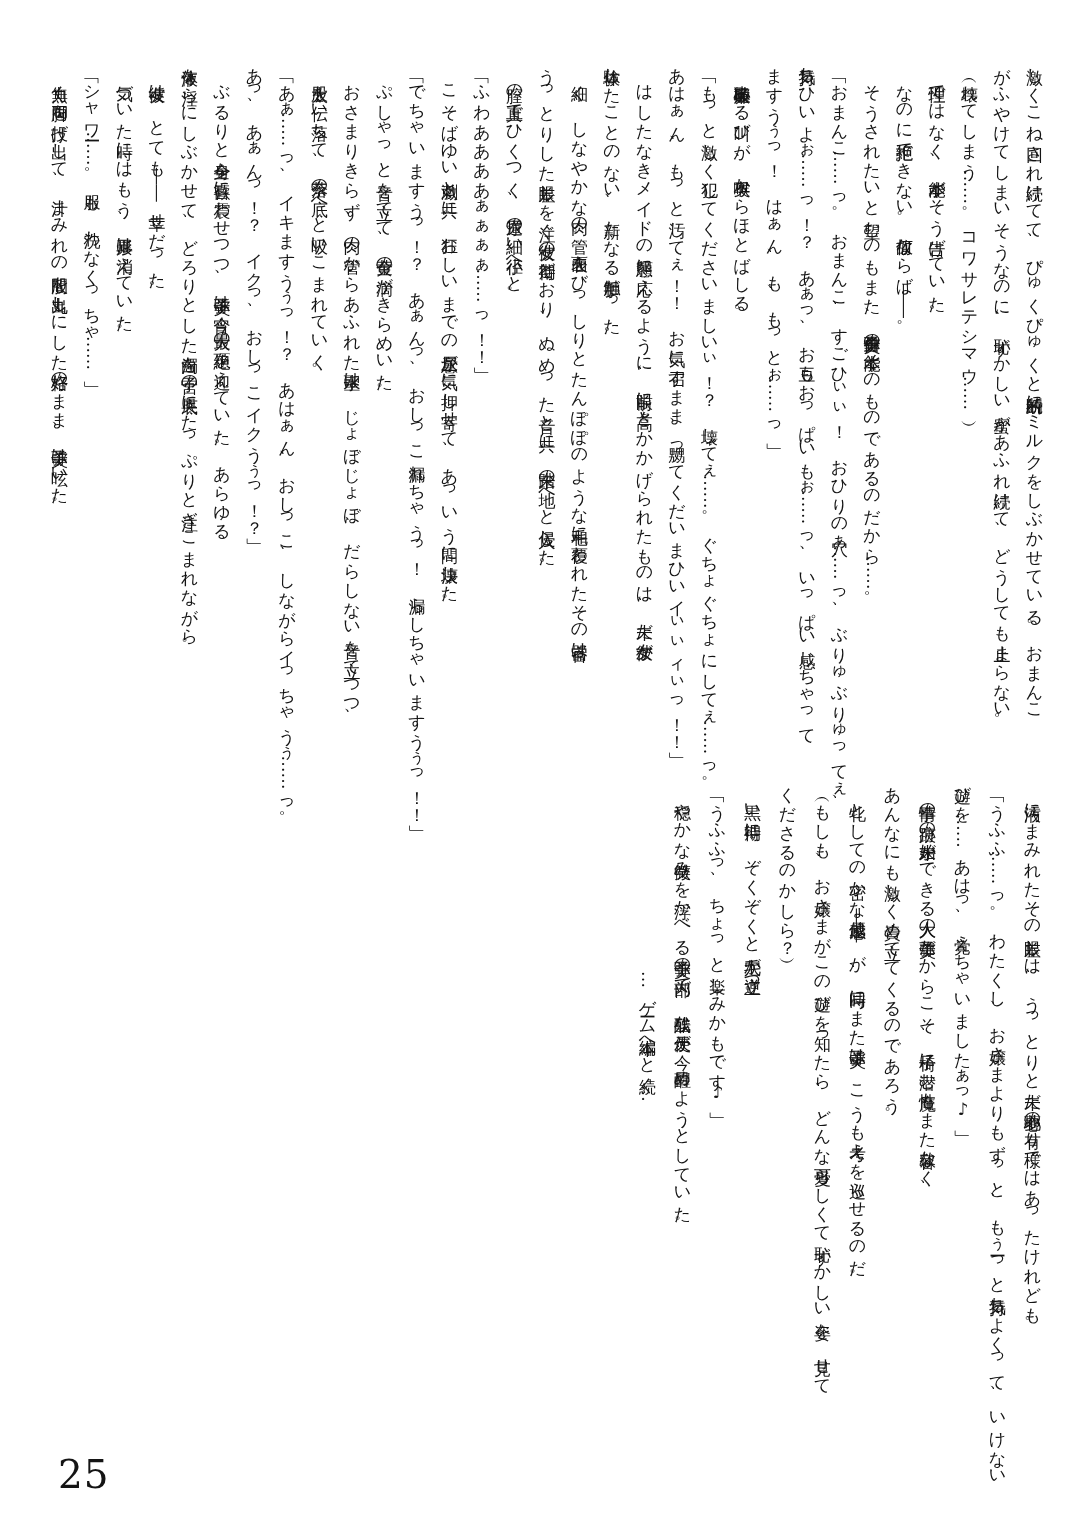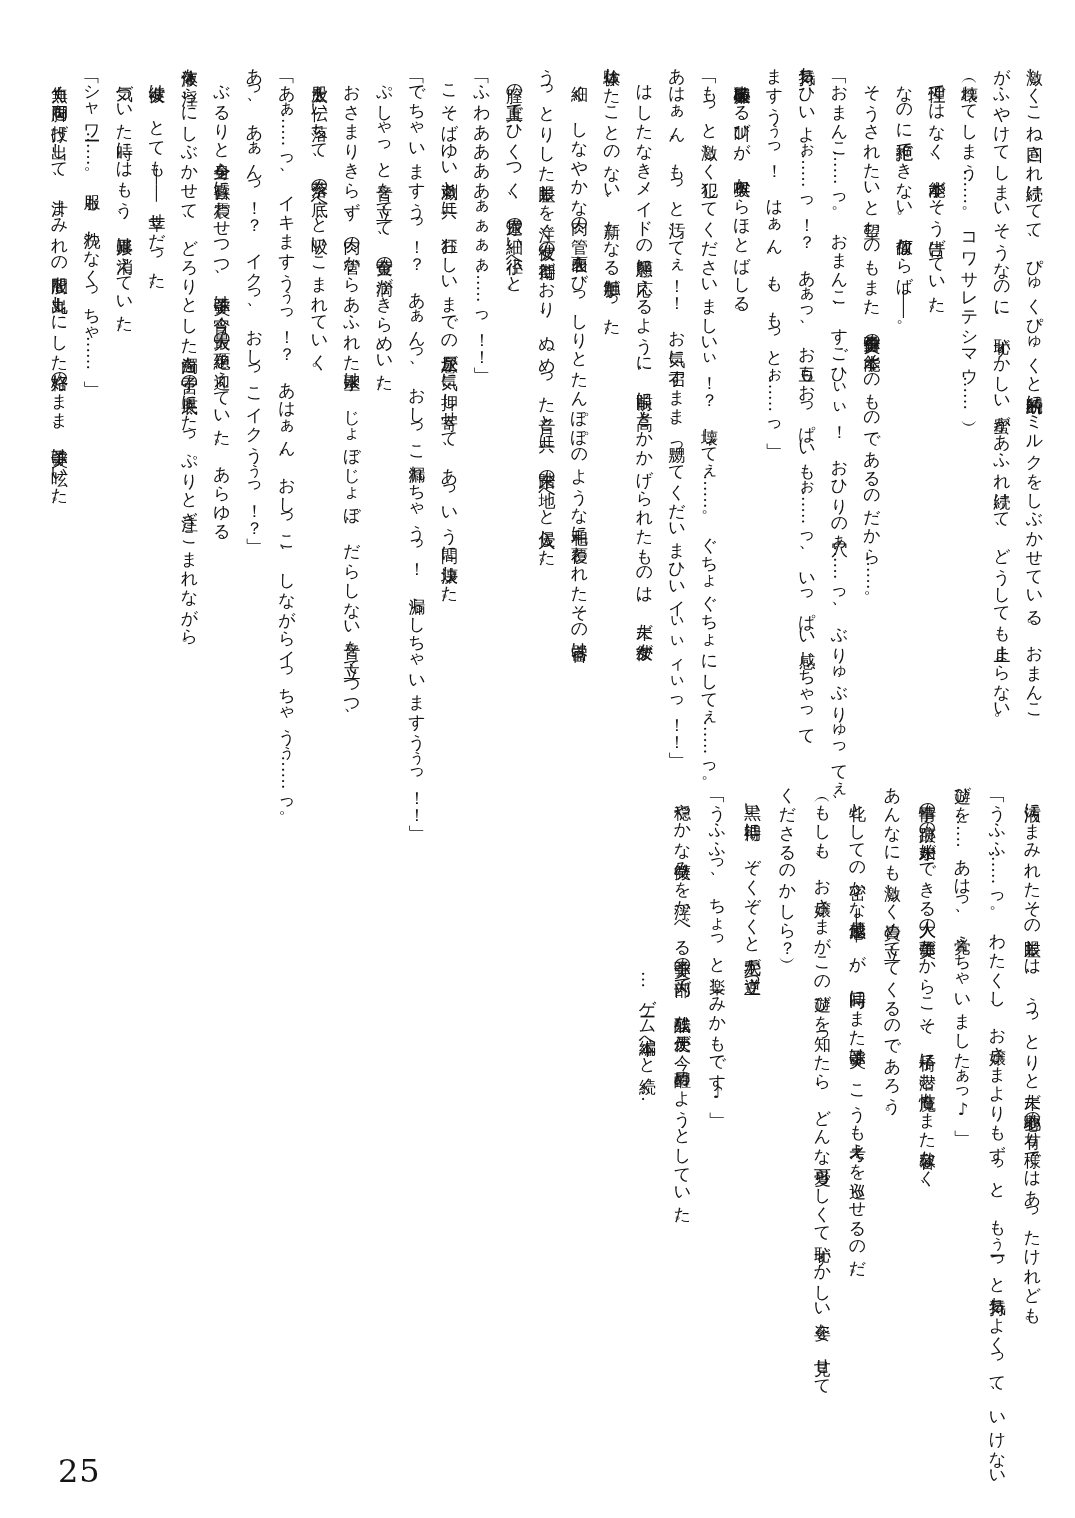--- a/index.html
+++ b/index.html
@@ -45,21 +45,21 @@
     right: 25px;
     height: 732px;
   }
   .block-bottom p.col {
     line-height: 35px;
   }
   .page-number {
     position: absolute;
     left: 58px;
     top: 1452px;
-    font-size: 32px;
+    font-size: 39px;
     letter-spacing: 1px;
     color: #141414;
   }
 </style>
 </head>
 <body>
 
 <div class="sheet">
   <div class="vblock block-top">
       <p class="col">激しくこね回され続けてて、ぴゅくぴゅくと断続的にミルクをしぶかせている。おまんこ</p>

